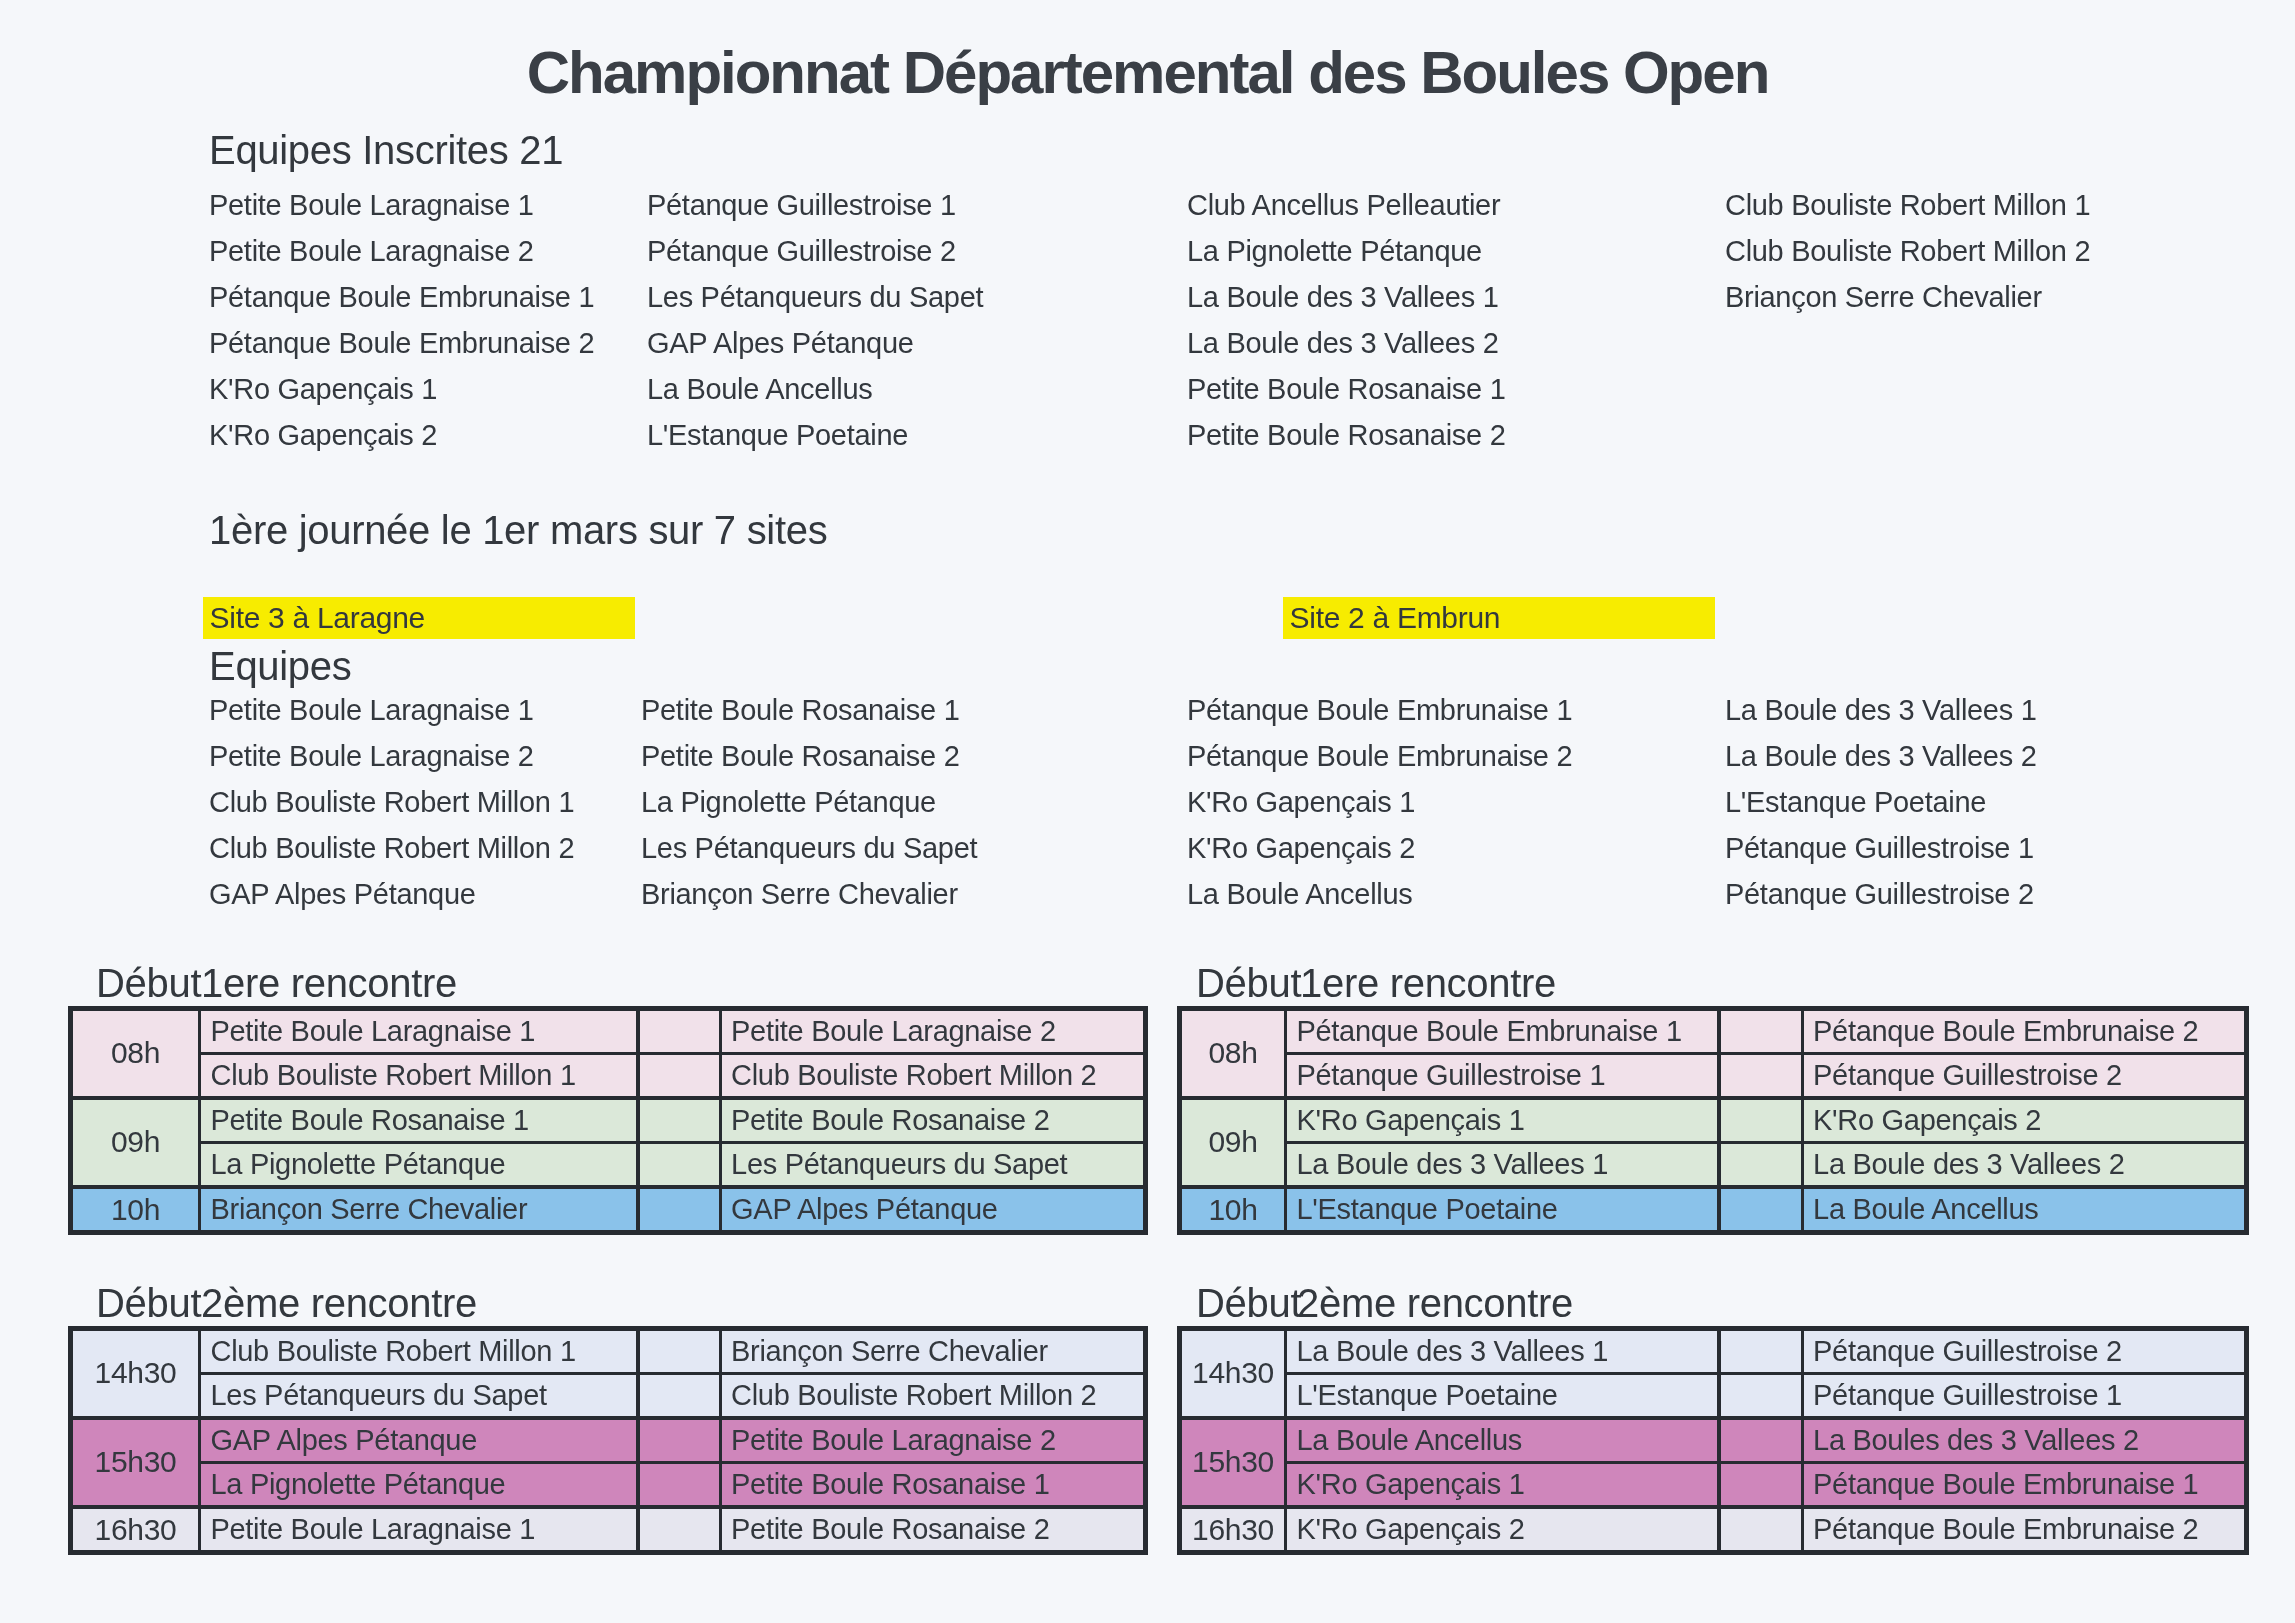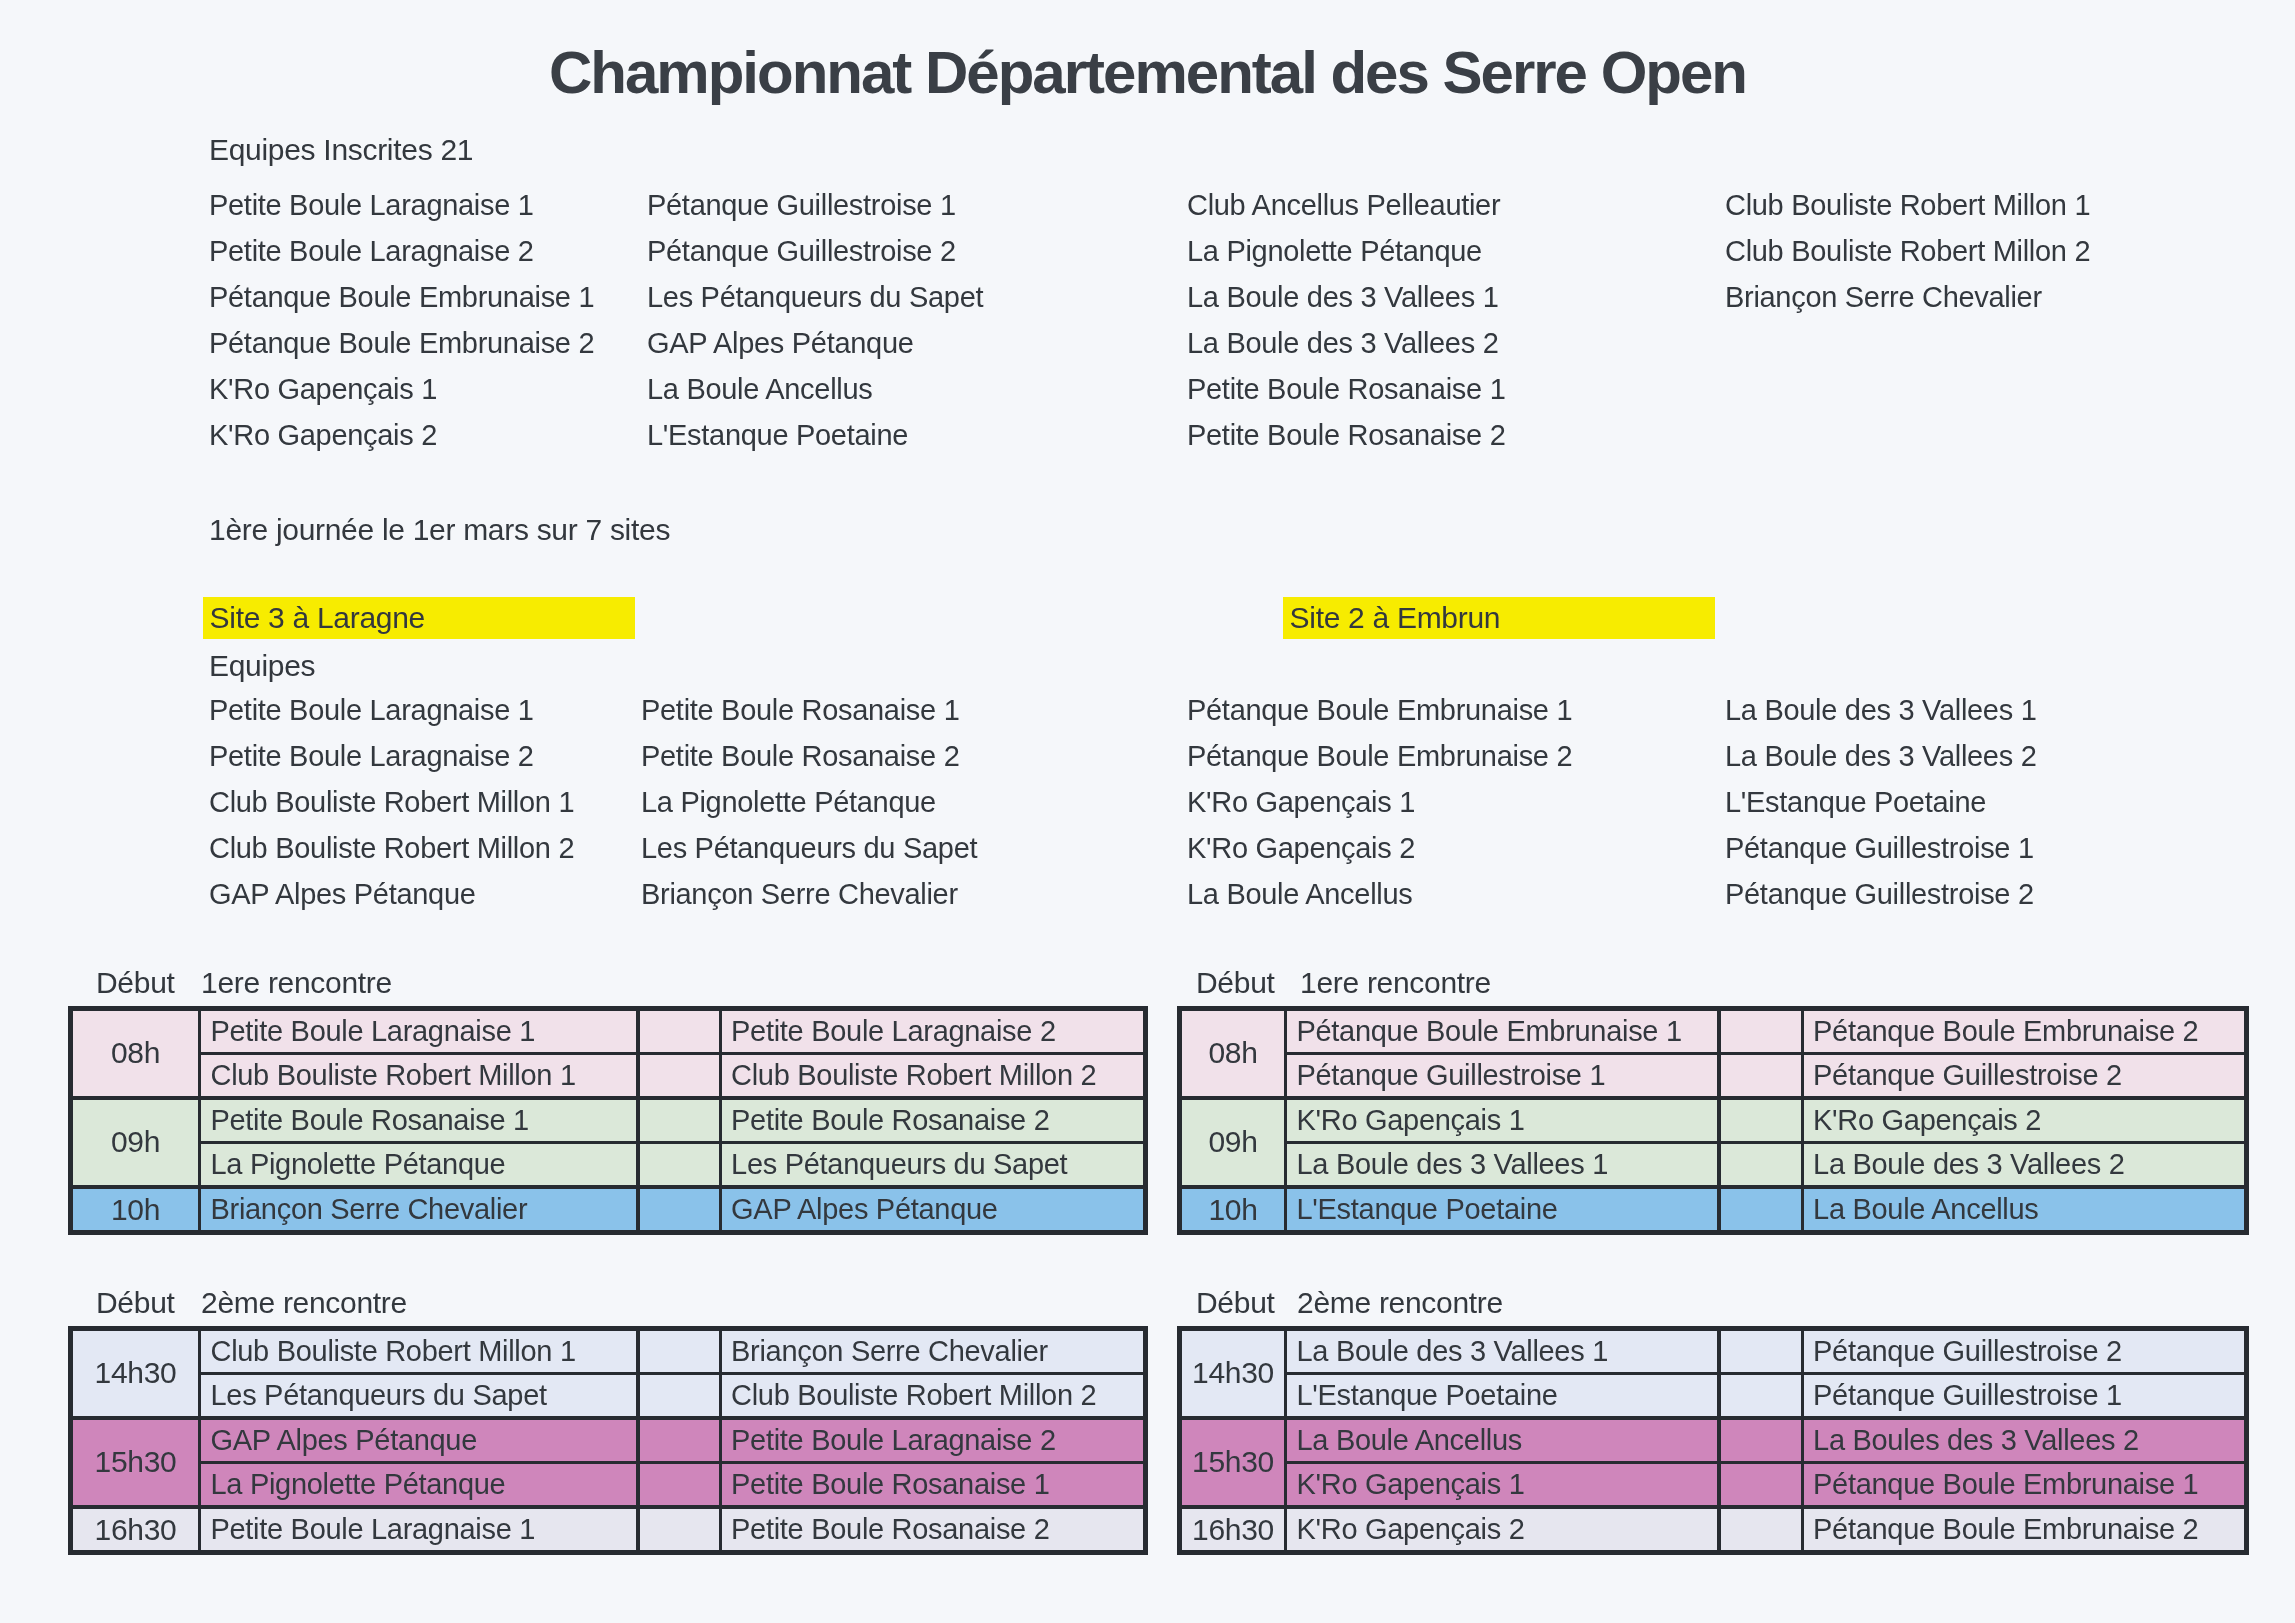--- a/index.html
+++ b/index.html
@@ -6,21 +6,21 @@
     --page-bg:#f5f7fa; --text:#33383e; --title-text:#3a3f46;
     --highlight-yellow:#f7ec00; --table-border:#272b31;
     --row-pink:#f1e1ea; --row-green:#dbe8d9; --row-blue:#8ac2ea;
     --row-lavender:#e3e8f4; --row-magenta:#cf86bb; --row-gray:#e6e6ef;
   }
   html,body{margin:0;padding:0;}
   body{font-family:"Liberation Sans",sans-serif;}
   .page{position:relative;width:2295px;height:1623px;background:var(--page-bg);overflow:hidden;color:var(--text);}
   .title{position:absolute;left:0;right:0;top:38px;margin:0;text-align:center;
          font-size:60px;font-weight:700;letter-spacing:-2px;color:var(--title-text);}
-  .label{position:absolute;font-size:30px;line-height:30px;letter-spacing:-0.3px;white-space:nowrap;}
+  .label{position:absolute;font-size:40px;line-height:30px;letter-spacing:-0.3px;white-space:nowrap;}
   .teamlist{position:absolute;margin:0;padding:0;list-style:none;}
   .teamlist li{height:46px;line-height:46px;font-size:29px;letter-spacing:-0.3px;white-space:nowrap;}
   .site-header{position:absolute;width:432px;height:42px;line-height:42px;background:var(--highlight-yellow);
                font-size:30px;letter-spacing:-0.3px;padding-left:6.6px;box-sizing:border-box;white-space:nowrap;}
   
   .sched{position:absolute;border:5.3px solid var(--table-border);background:var(--table-border);}
   .group{display:flex;}
   .group+.group{margin-top:4.6px;border-radius:15px;}
   .tcell{width:125px;margin-right:3.3px;display:flex;align-items:center;justify-content:center;
          font-size:30px;letter-spacing:-0.3px;}
@@ -40,21 +40,21 @@
   .r1 .g2 .cell{background:var(--row-blue);}
   .r2 .g0 .cell{background:var(--row-lavender);}
   .r2 .g1 .cell{background:var(--row-magenta);}
   .r2 .g2 .cell{background:var(--row-gray);}
 </style>
 </head>
 <body>
 
 <div class="page">
 
-  <h1 class="title">Championnat Départemental des Serre Open</h1>
+  <h1 class="title">Championnat Départemental des Boules Open</h1>
 
   <div class="label" style="left:209px;top:135px;">Equipes Inscrites 21</div>
 
   <ul class="teamlist" style="left:209px;top:182px;">
     <li>Petite Boule Laragnaise 1</li>
     <li>Petite Boule Laragnaise 2</li>
     <li>Pétanque Boule Embrunaise 1</li>
     <li>Pétanque Boule Embrunaise 2</li>
     <li>K'Ro Gapençais 1</li>
     <li>K'Ro Gapençais 2</li>

